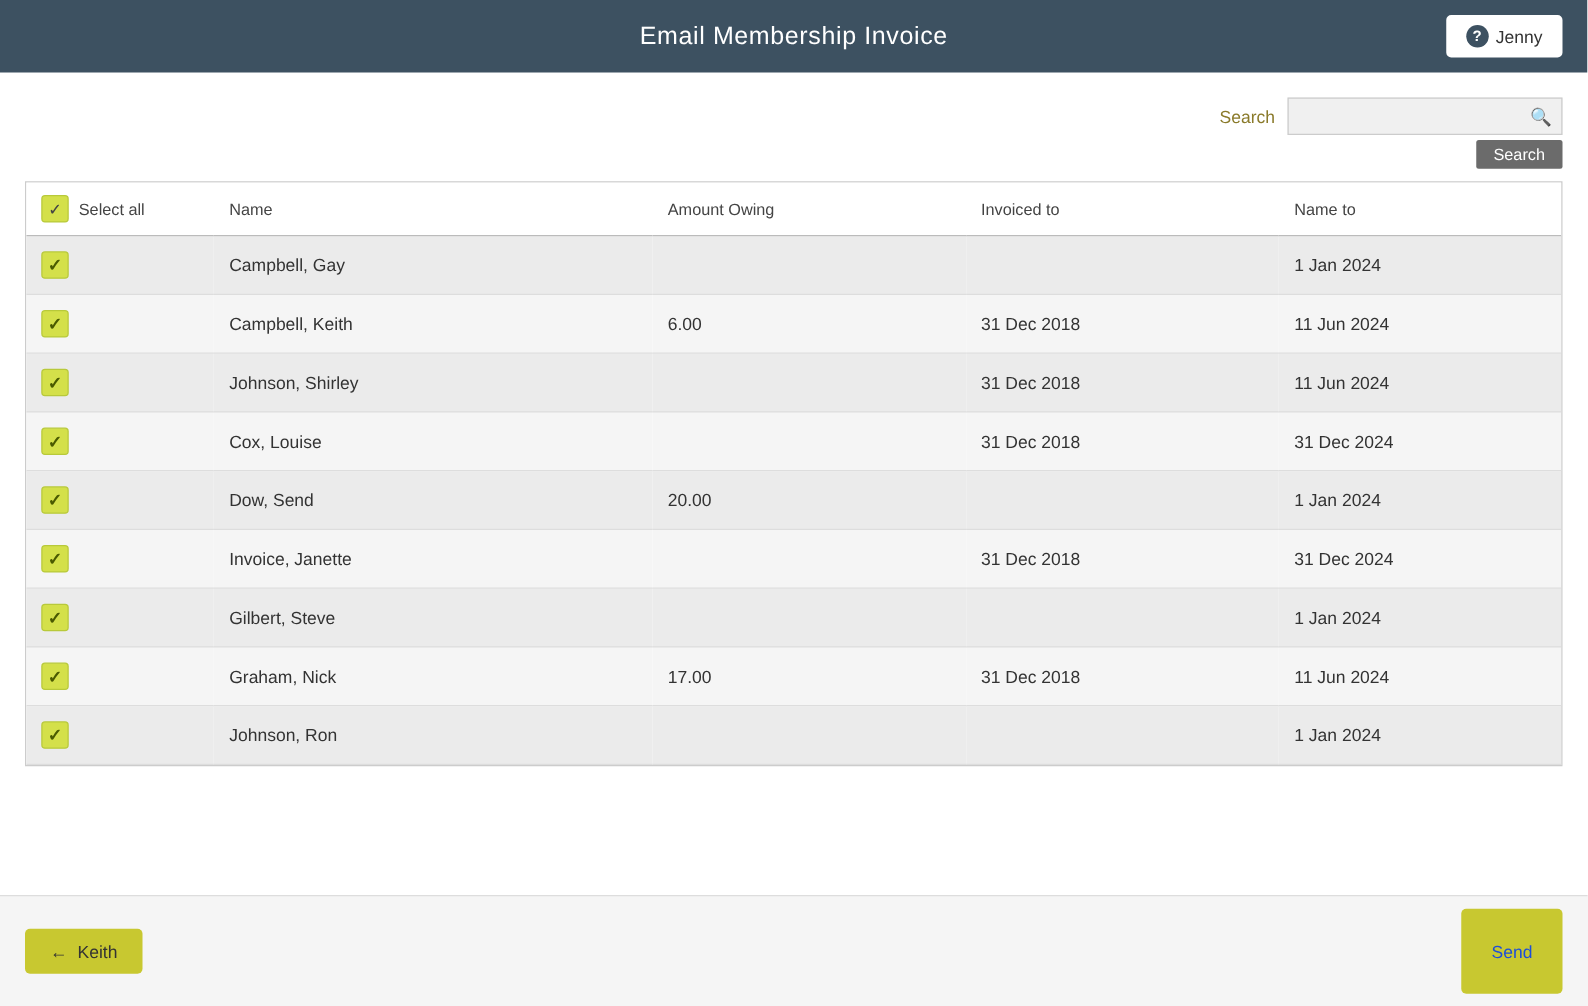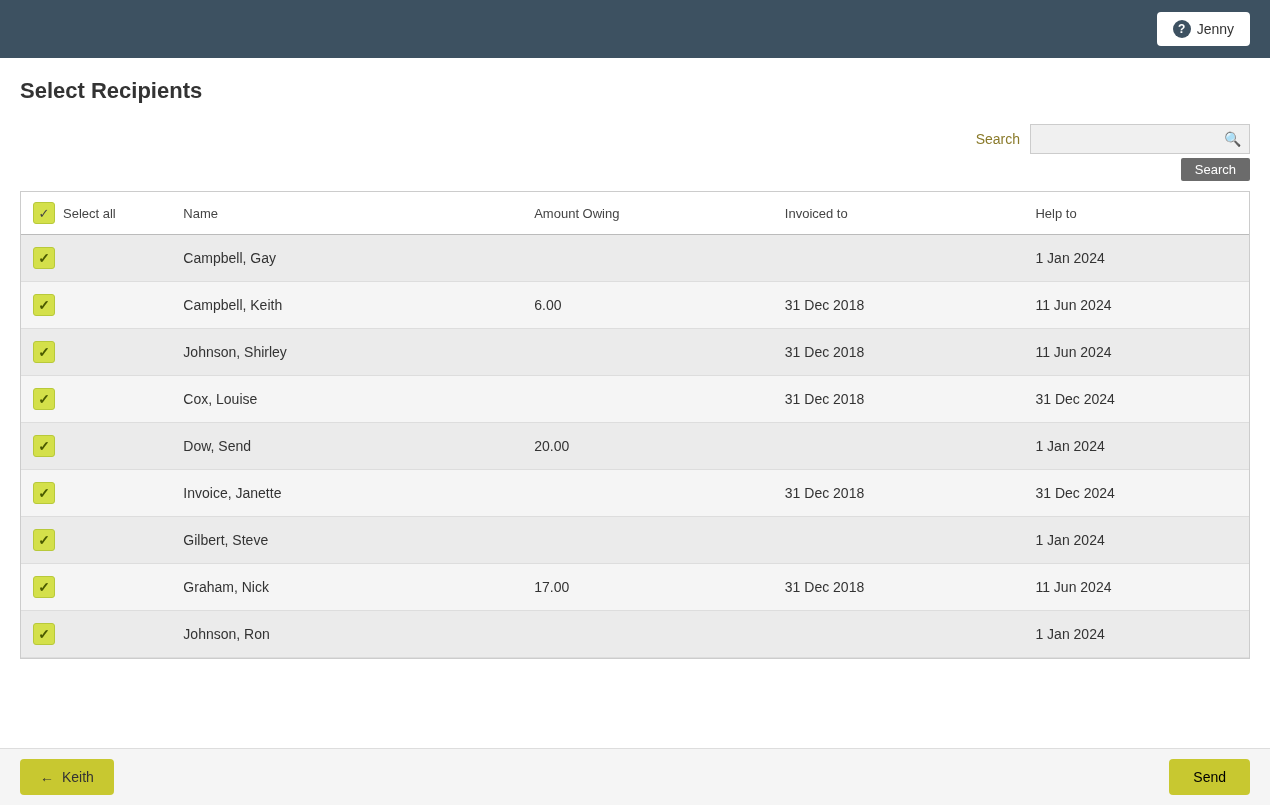--- a/index.html
+++ b/index.html
@@ -234,40 +234,40 @@
       padding: 10px 20px;
       cursor: pointer;
       font-size: 14px;
       border-radius: 4px;
       display: flex;
       align-items: center;
       gap: 8px;
     }
     .send-button {
       background: #c8c830;
-      color: #000000;
+      color: #1d4ed8;
       border: none;
-      padding: 10px 24px;
+      padding: 26px 24px;
       cursor: pointer;
       font-size: 14px;
       border-radius: 4px;
     }
   </style>
 </head>
 <body>
 
 <div class="header">
+  <span class="header-title">Email Membership Invoice</span>
   <button class="help-button">
     <span class="help-icon-circle">?</span>
     <span>Jenny</span>
   </button>
 </div>
 
 <div class="page-content">
-  <div class="page-title">Select Recipients</div>
 
   <div class="search-area">
     <div class="search-row">
       <span class="search-label">Search</span>
       <div class="search-input-wrapper">
         <input type="text" class="search-input" style="">
         <span class="search-input-icon">🔍</span>
       </div>
     </div>
     <div class="search-btn-row">
@@ -284,21 +284,21 @@
               <div class="select-all-cell">
                 <span class="select-all-checkbox">
                   <span class="checkmark">✓</span>
                 </span>
                 <span>Select all</span>
               </div>
             </th>
             <th>Name</th>
             <th>Amount Owing</th>
             <th>Invoiced to</th>
-            <th>Help to</th>
+            <th>Name to</th>
           </tr>
         </thead>
         <tbody id="table-body">
         <tr>
               <td class="checkbox-cell">
                 <span class="custom-checkbox">
                   <span class="checkmark">✓</span>
                 </span>
               </td>
               <td>Campbell, Gay</td>

